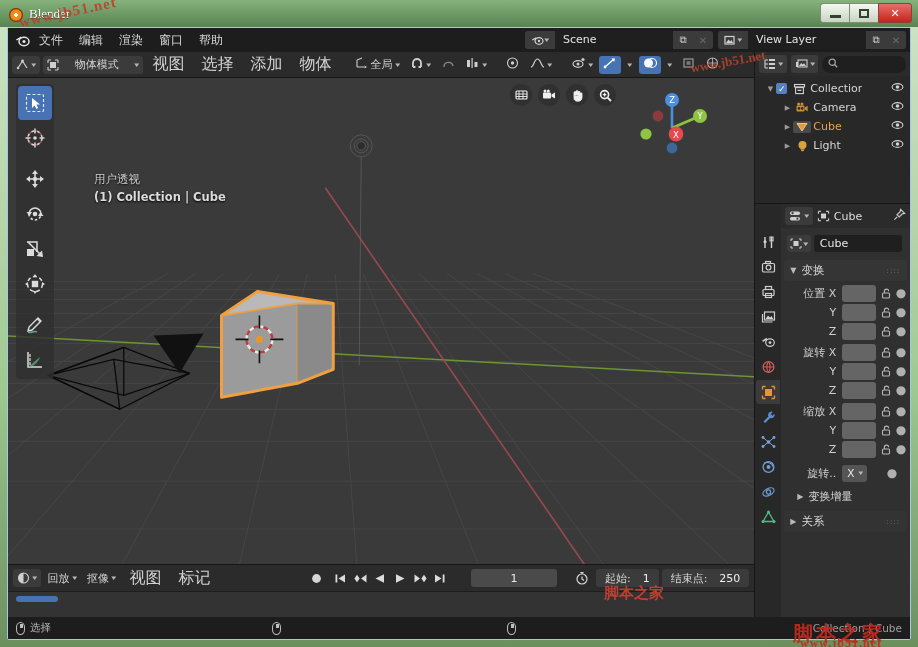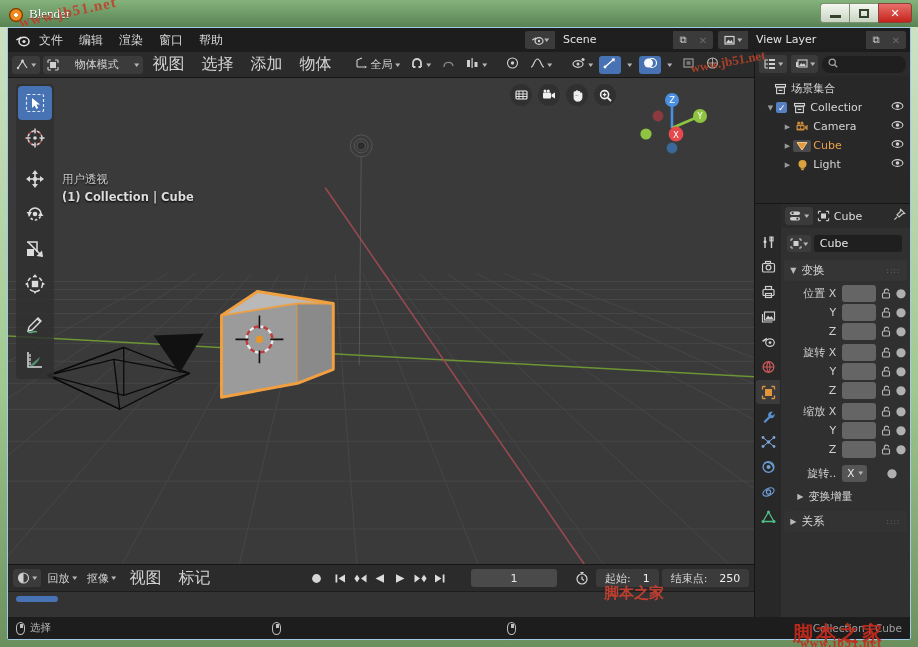--- a/index.html
+++ b/index.html
@@ -101,21 +101,21 @@
   .hbtn.flat { background:transparent; }
   .hbtn.blue { background:#4772b3; color:#fff; }
   .chev { font-size:7px; color:#b5b5b5; transform:scaleX(1.4); }
   .hsep { width:6px; }
   .mode-dd { width:100px; justify-content:space-between; }
   .menu-lbl { color:#d2d2d2; font-size:16px; padding:0 7px; }
 
   
   .viewport { position:relative; flex:1 1 auto; overflow:hidden; background:#393939; }
   .vp-canvas { position:absolute; inset:0; }
-  .vp-text { position:absolute; left:54px; top:92px; color:#cfcfcf; font-size:11.5px; line-height:18px; text-shadow:0 1px 2px #000; }
+  .vp-text { position:absolute; left:86px; top:92px; color:#cfcfcf; font-size:11.5px; line-height:18px; text-shadow:0 1px 2px #000; }
   .vp-text .l2 { color:#dcdcdc;font-weight:bold; }
 
   
   .tools {
     position:absolute; left:8px; top:6px; width:38px;
     background:#303030cc; border-radius:4px; padding:2px; display:flex; flex-direction:column; gap:1px;
   }
   .tool {
     width:34px;height:34px; border-radius:4px; display:flex;align-items:center;justify-content:center;
     color:#d8d8d8;
@@ -712,30 +712,20 @@
             <div class="search-box">
               <span>
                 <svg width="10" height="10" viewBox="0 0 10 10">
                     <circle cx="4.2" cy="4.2" r="3.1" fill="none" stroke="#a8a8a8" stroke-width="1.2"></circle>
                     <path d="M6.5 6.5 L9.2 9.2" stroke="#a8a8a8" stroke-width="1.3"></path>
                   </svg>
               </span>
             </div>
           </div>
           <div class="out-body">
-            <div class="out-row" style="padding-left:16px">
-              <span class="out-ico">
-                <svg width="13" height="12" viewBox="0 0 13 12">
-                    <rect x="1.5" y="1.5" width="10" height="2.4" fill="none" stroke="#d2d2d2" stroke-width="1.1"></rect>
-                    <rect x="2.6" y="4.6" width="7.8" height="6" fill="none" stroke="#d2d2d2" stroke-width="1.1"></rect>
-                    <path d="M4.6 7.4h3.8" stroke="#d2d2d2" stroke-width="1.1"></path>
-                  </svg>
-              </span>
-              <span class="out-lbl">场景集合</span>
-            </div>
 
             <div class="out-row" style="padding-left:9px">
               <span class="out-disc">▼</span>
               <span class="out-cb">✓</span>
               <span class="out-ico">
                 <svg width="13" height="12" viewBox="0 0 13 12">
                     <rect x="1.5" y="1.5" width="10" height="2.4" fill="none" stroke="#d2d2d2" stroke-width="1.1"></rect>
                     <rect x="2.6" y="4.6" width="7.8" height="6" fill="none" stroke="#d2d2d2" stroke-width="1.1"></rect>
                     <path d="M4.6 7.4h3.8" stroke="#d2d2d2" stroke-width="1.1"></path>
                   </svg>

